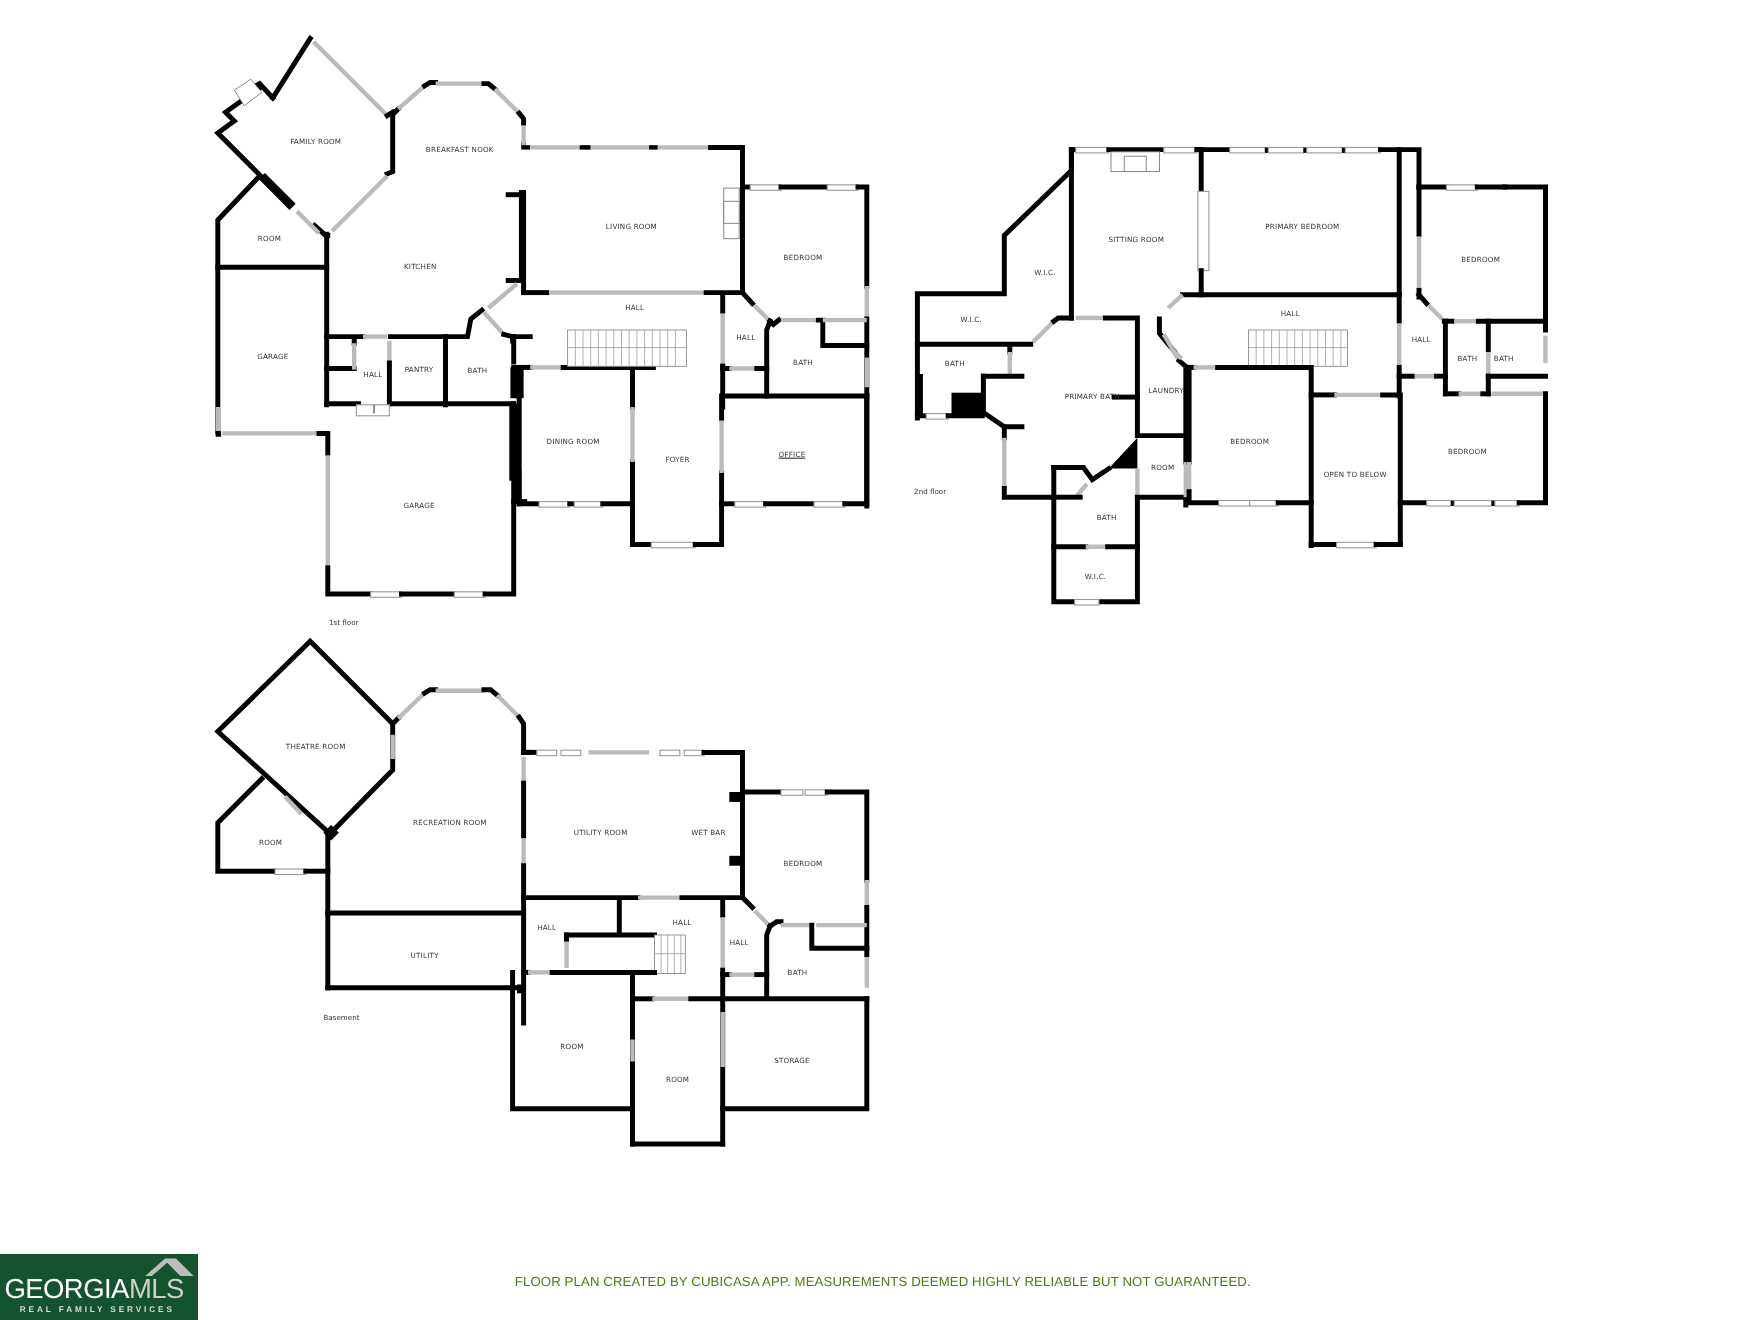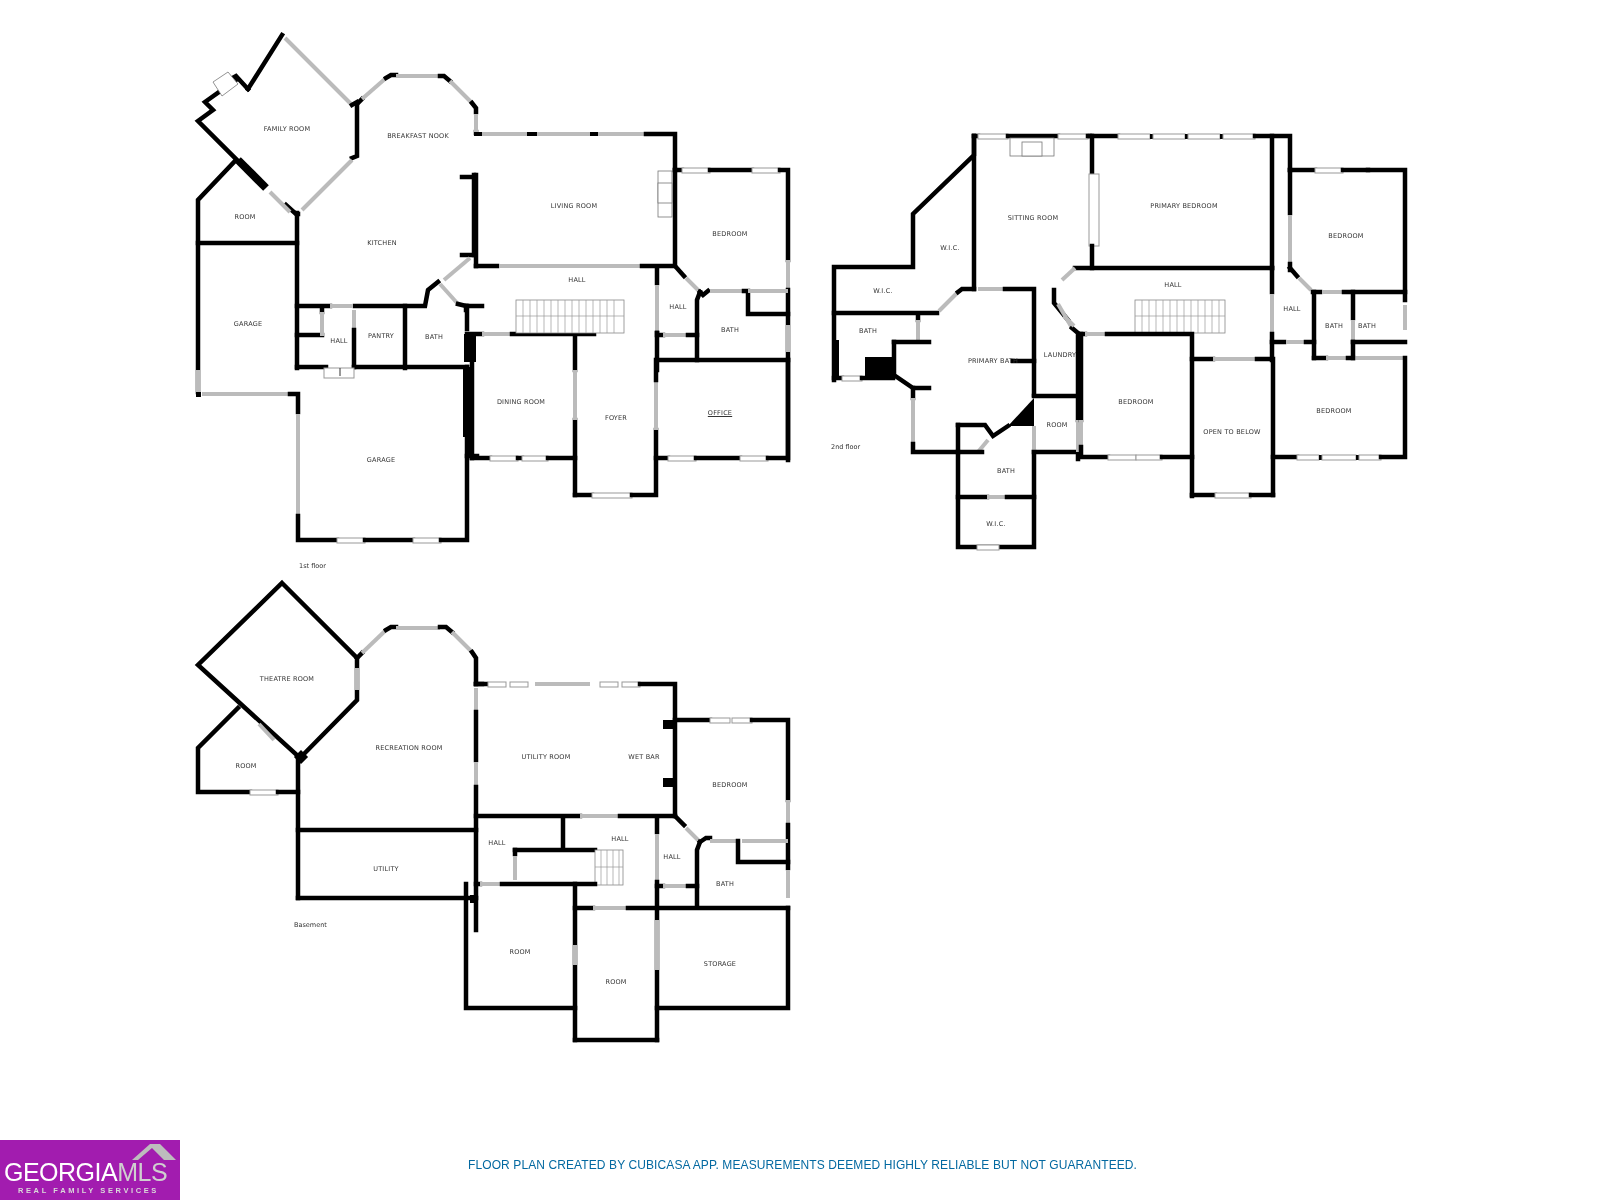--- a/index.html
+++ b/index.html
@@ -5,26 +5,26 @@
   html, body { margin:0; padding:0; background:#ffffff; }
   body { width:1600px; height:1200px; position:relative; overflow:hidden; font-family:"Liberation Sans", sans-serif; }
   svg.plan { position:absolute; left:0; top:0; width:1600px; height:1200px; }
   .w { stroke:#000; stroke-width:4.5; fill:none; stroke-linecap:square; stroke-linejoin:miter; }
   .win { stroke:#999; stroke-width:1; fill:#fff; }
   .winl { stroke:#bbb; stroke-width:4; fill:none; }
   .stair { stroke:#888; stroke-width:0.8; fill:#fff; }
   .hatch { stroke:#777; stroke-width:0.8; fill:#fff; }
   .lbl { position:absolute; font-size:6.5px; color:#333; letter-spacing:0.2px; transform:translate(-50%,-50%); white-space:nowrap; font-family:"DejaVu Sans", sans-serif; }
   .flr { position:absolute; font-size:6.5px; color:#333; font-family:"DejaVu Sans", sans-serif; }
-  .logo { position:absolute; left:0; top:1140px; width:180px; height:60px; background:#a21caf; }
+  .logo { position:absolute; left:0; top:1140px; width:180px; height:60px; background:#14532d; }
   .logo .main { position:absolute; left:4px; top:18px; font-size:25px; color:#fff; letter-spacing:-0.5px; font-family:"Liberation Sans", sans-serif; }
   .logo .main .mls { color:#cfcfcf; font-weight:300; }
   .logo .sub { position:absolute; left:18px; top:46px; font-size:7.5px; color:#d9d9d9; letter-spacing:2.6px; font-weight:bold; }
   .logo .roof { position:absolute; left:118px; top:0px; }
-  .disclaimer { position:absolute; left:468px; top:1158px; font-size:12px; color:#0369a1; letter-spacing:0.1px; white-space:nowrap; }
+  .disclaimer { position:absolute; left:468px; top:1158px; font-size:12px; color:#4d7c0f; letter-spacing:0.1px; white-space:nowrap; }
 </style>
 </head>
 <body>
 
 <svg class="plan" viewBox="0 0 1600 1200" xmlns="http://www.w3.org/2000/svg">
 
   <g>
 
     <polyline class="w" points="236,80 205,102 213,110 198,121 262,185"></polyline>
     <polyline class="w" points="220,85 236,76 248,89"></polyline>

